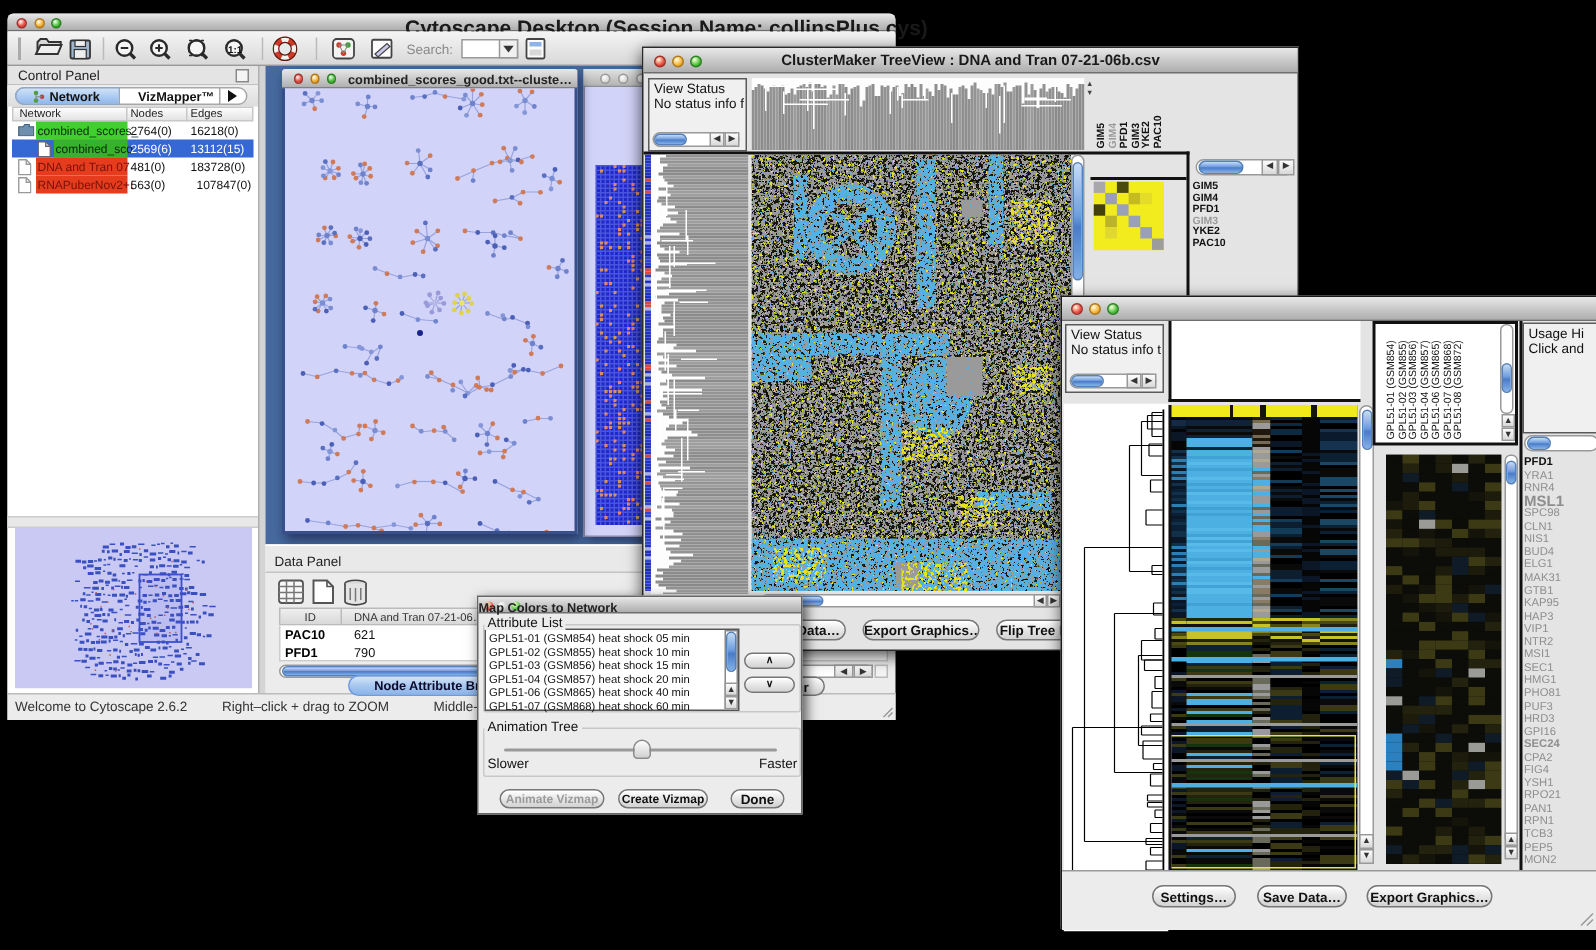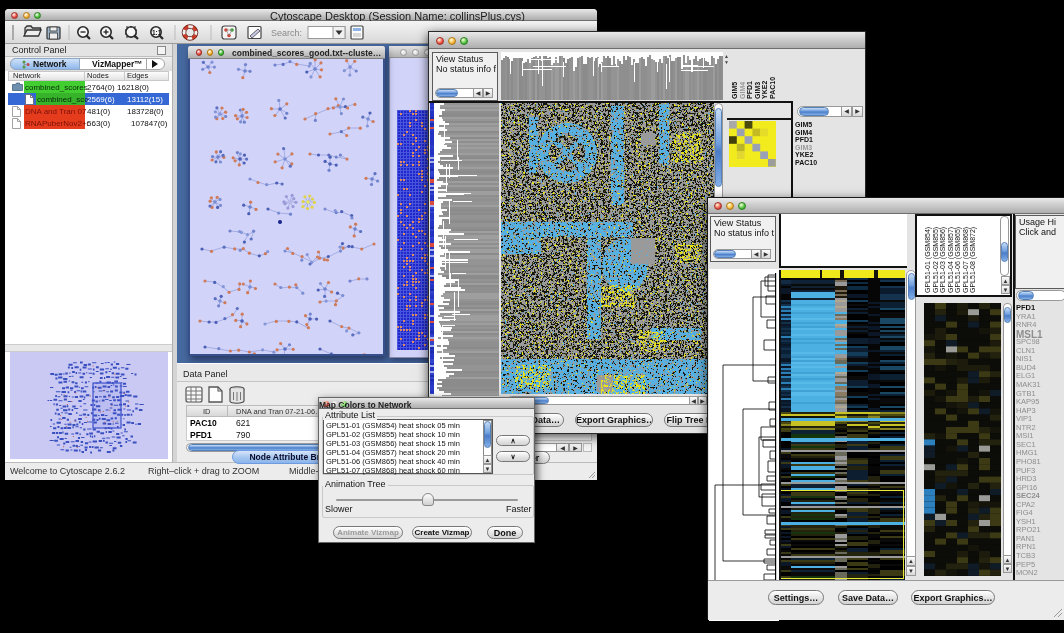--- a/index.html
+++ b/index.html
@@ -17,21 +17,21 @@
 .sarr{position:absolute;background:linear-gradient(#fdfdfd,#d8d8d8);border:1px solid #999;
  font-size:6px;color:#333;text-align:center;line-height:9px}
 .rot{position:absolute;transform:rotate(-90deg);transform-origin:left bottom;
  white-space:nowrap;font-size:7px;color:#111}
 </style></head><body>
 <div class="a" style="left:5px;top:9px;width:592px;height:471px;background:#ececec;border-radius:4px 4px 0 0;box-shadow:0 2px 8px rgba(0,0,0,.6)"></div>
 <div class="a tb" style="left:5px;top:9px;width:592px;height:12px;border-radius:4px 4px 0 0"></div>
 <div class="tl" style="left:11px;top:11.5px;width:7.0px;height:7.0px;background:radial-gradient(circle at 35% 30%,#fff 0%,#f0524a 55%,#a03028);border:0.5px solid #a03028"></div>
 <div class="tl" style="left:22.5px;top:11.5px;width:7.0px;height:7.0px;background:radial-gradient(circle at 35% 30%,#fff 0%,#f5b63c 55%,#b07818);border:0.5px solid #b07818"></div>
 <div class="tl" style="left:34px;top:11.5px;width:7.0px;height:7.0px;background:radial-gradient(circle at 35% 30%,#fff 0%,#4ec43e 55%,#2a8020);border:0.5px solid #2a8020"></div>
-<div class="a" style="left:270px;top:10px;font-size:11px;color:#1a1a1a;font-weight:normal;white-space:nowrap">Cytoscape Desktop (Session Name: collinsPlus.cys)</div>
+<div class="a" style="left:270px;top:10px;font-size:14px;color:#1a1a1a;font-weight:bold;white-space:nowrap">Cytoscape Desktop (Session Name: collinsPlus.cys)</div>
 <div class="a" style="left:5px;top:21px;width:592px;height:23px;background:linear-gradient(#f4f4f4,#d9d9d9);border-bottom:1px solid #9a9a9a"></div>
 <svg class="a" style="left:5px;top:21px" width="592" height="23">
     <line x1="8" y1="4" x2="8" y2="19" stroke="#aaa" stroke-width="2"></line>
     <path d="M20 36 v-8 l2 -2 h4 l1.5 2 h8 v3" transform="translate(0,-21)" fill="#d8d8d8" stroke="#333" stroke-width="1.3"></path>
     <path d="M19 36 l3 -6 h14 l-2.5 6z" transform="translate(0,-21)" fill="#efefef" stroke="#333" stroke-width="1.3"></path>
     <g transform="translate(0,-21)">
       <rect x="42" y="27" width="13" height="12" rx="1" fill="#9fb6cc" stroke="#333" stroke-width="1.2"></rect>
       <rect x="45" y="27" width="7" height="4" fill="#eee" stroke="#333" stroke-width="0.8"></rect>
       <rect x="44.5" y="33" width="8" height="6" fill="#eee" stroke="#333" stroke-width="0.8"></rect>
       <circle cx="78" cy="32" r="5.2" fill="#f8f8f8" fill-opacity="0.85" stroke="#2a2a2a" stroke-width="1.6"></circle>
@@ -92,21 +92,21 @@
 <div class="a" style="left:87px;top:71px;font-size:7.5px;color:#222;white-space:nowrap">Nodes</div>
 <div class="a" style="left:127px;top:71px;font-size:7.5px;color:#222;white-space:nowrap">Edges</div>
 <div class="a" style="left:84px;top:71px;width:1px;height:10px;background:#c8c8c8"></div>
 <div class="a" style="left:124px;top:71px;width:1px;height:10px;background:#c8c8c8"></div>
 <div class="a" style="left:12px;top:82px;line-height:0;"><svg width="11" height="9">
       <path d="M0.5 2.5 h3 l1 -1.5 h3 v1.5 h3 v6 h-10z" fill="#6e8fae" stroke="#44627e" stroke-width="0.8"></path>
     </svg></div>
 <div class="a" style="left:24px;top:81px;width:61px;height:12px;background:#42cd30"></div>
 <div class="a" style="left:25px;top:83px;font-size:8px;color:#0a2a0a;white-space:nowrap">combined_scores_</div>
 <div class="a" style="left:87px;top:83px;font-size:8px;color:#111;white-space:nowrap">2764(0)</div>
-<div class="a" style="left:117px;top:83px;font-size:8px;color:#111;white-space:nowrap">16218(0)</div>
+<div class="a" style="left:127px;top:83px;font-size:8px;color:#111;white-space:nowrap">16218(0)</div>
 <div class="a" style="left:8px;top:93px;width:161px;height:12px;background:#3568d4"></div>
 <div class="a" style="left:25px;top:94px;line-height:0;"><svg width="9" height="11">
       <path d="M0.5 0.5 h5 l3 3 v7 h-8z" fill="#fff" stroke="#667" stroke-width="0.9"></path>
       <path d="M5.5 0.5 v3 h3" fill="none" stroke="#667" stroke-width="0.9"></path>
     </svg></div>
 <div class="a" style="left:36px;top:93px;width:49px;height:12px;background:#36b32a"></div>
 <div class="a" style="left:37px;top:95px;font-size:8px;color:#082808;white-space:nowrap">combined_sco</div>
 <div class="a" style="left:87px;top:95px;font-size:8px;color:#fff;white-space:nowrap">2569(6)</div>
 <div class="a" style="left:127px;top:95px;font-size:8px;color:#fff;white-space:nowrap">13112(15)</div>
 <div class="a" style="left:12px;top:106px;line-height:0;"><svg width="9" height="11">
@@ -860,20 +860,21 @@
 <div class="sarr" style="left:556px;top:443px;width:13px;height:9px;border-radius:0">◀</div>
 <div class="sarr" style="left:569px;top:443px;width:13px;height:9px;border-radius:0">▶</div>
 <div class="a" style="left:583px;top:443px;width:9px;height:9px;background:#f4f4f4;border:1px solid #bbb"></div>
 <div class="a" style="left:232px;top:450px;width:130px;height:14px;border:1.5px solid #6d9ae0;border-radius:8px;background:linear-gradient(#d6e5f8,#a8c8f0 50%,#8ab4ea);text-align:center;font-size:8.5px;font-weight:bold;color:#0a0a2a;line-height:13px">Node Attribute Browser</div>
 <div class="aqbtn" style="left:520px;top:451px;width:30px;height:13px;line-height:12px">er</div>
 <div class="a" style="left:428px;top:31px;width:438px;height:403px;background:#e4e4e4;border:1px solid #2a2a2a;box-shadow:0 3px 10px rgba(0,0,0,.7)">
     <div class="a tb" style="left:0;top:0;width:436px;height:17px"></div>
     <div class="tl" style="left:7px;top:4.5px;width:8px;height:8px;background:radial-gradient(circle at 35% 30%,#ffd,#ee4f45 60%,#a03028);border:0.5px solid #a03028"></div>
     <div class="tl" style="left:19px;top:4.5px;width:8px;height:8px;background:radial-gradient(circle at 35% 30%,#ffd,#f5b63c 60%,#b07818);border:0.5px solid #b07818"></div>
     <div class="tl" style="left:31px;top:4.5px;width:8px;height:8px;background:radial-gradient(circle at 35% 30%,#ffd,#4ec43e 60%,#2a8020);border:0.5px solid #2a8020"></div>
+    <div class="a" style="left:0;top:3px;width:436px;text-align:center;font-size:10px;font-weight:bold;color:#1a1a1a">ClusterMaker TreeView : DNA and Tran 07-21-06b.csv</div>
     <div class="panel" style="left:3px;top:20px;width:66px;height:49px">View Status<br>No status info f</div>
     <div class="strk" style="left:6px;top:56px;width:58px;height:10px"></div>
     <div class="sthumb" style="left:7px;top:57px;width:22px;height:8px"></div>
     <div class="sarr" style="left:44px;top:56px;width:10px;height:10px">◀</div>
     <div class="sarr" style="left:54px;top:56px;width:10px;height:10px">▶</div>
     <div class="a" style="left:72px;top:20px;line-height:0"><svg width="222" height="48">
         <rect width="222" height="48" fill="#fdfdfd"></rect>
         <rect x="0" y="8" width="2" height="40" fill="#8f8f8f"></rect>
         <rect x="2" y="6" width="2" height="42" fill="#8f8f8f"></rect>
         <rect x="4" y="4" width="2" height="44" fill="#939393"></rect>

